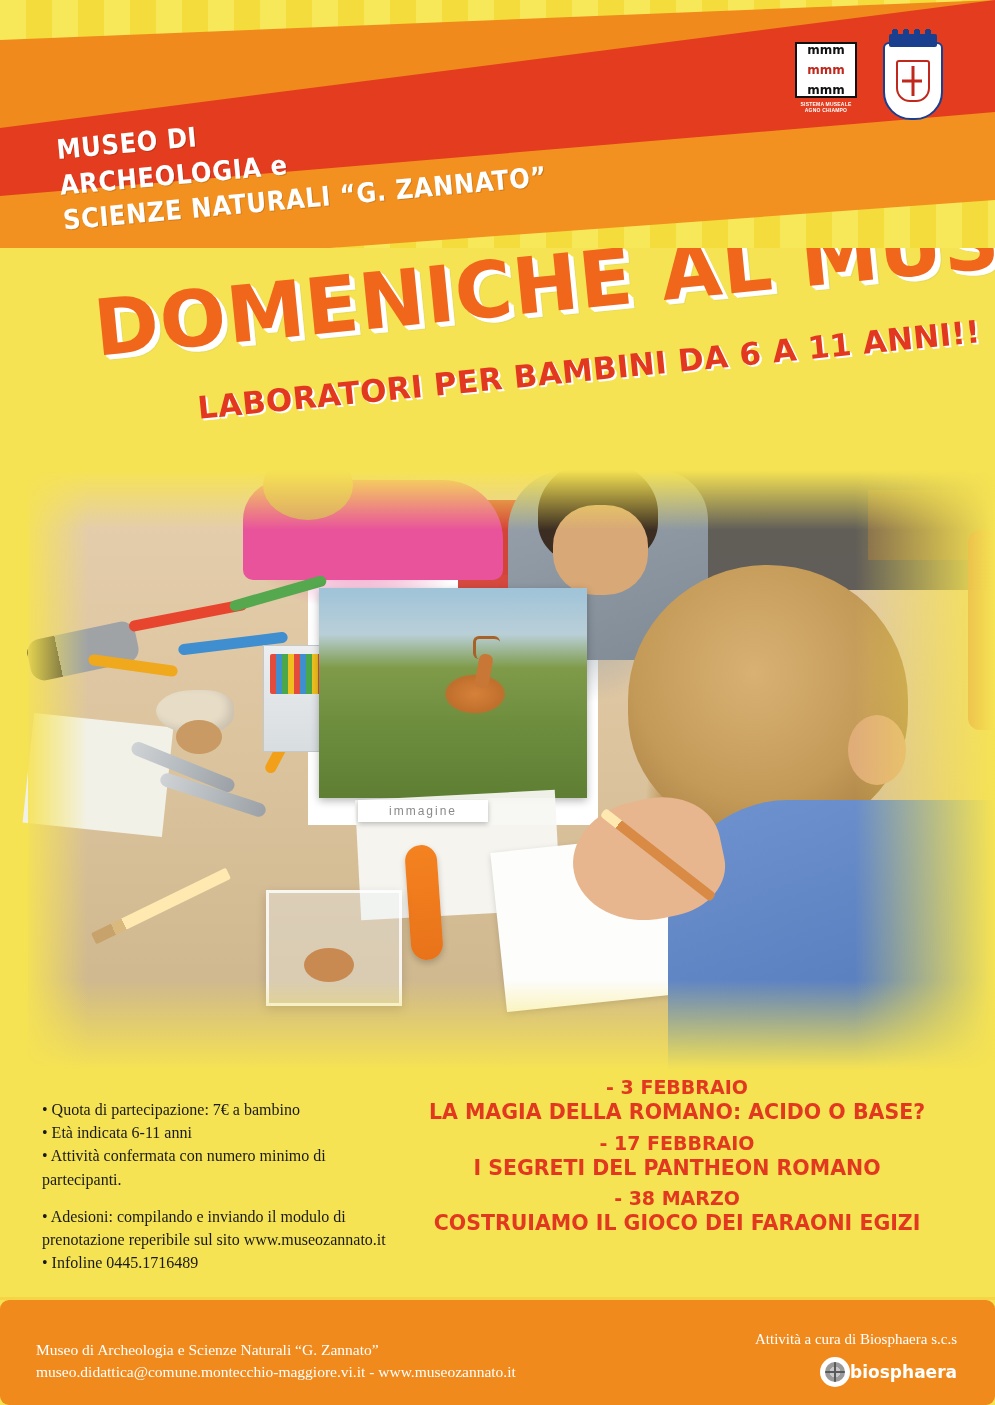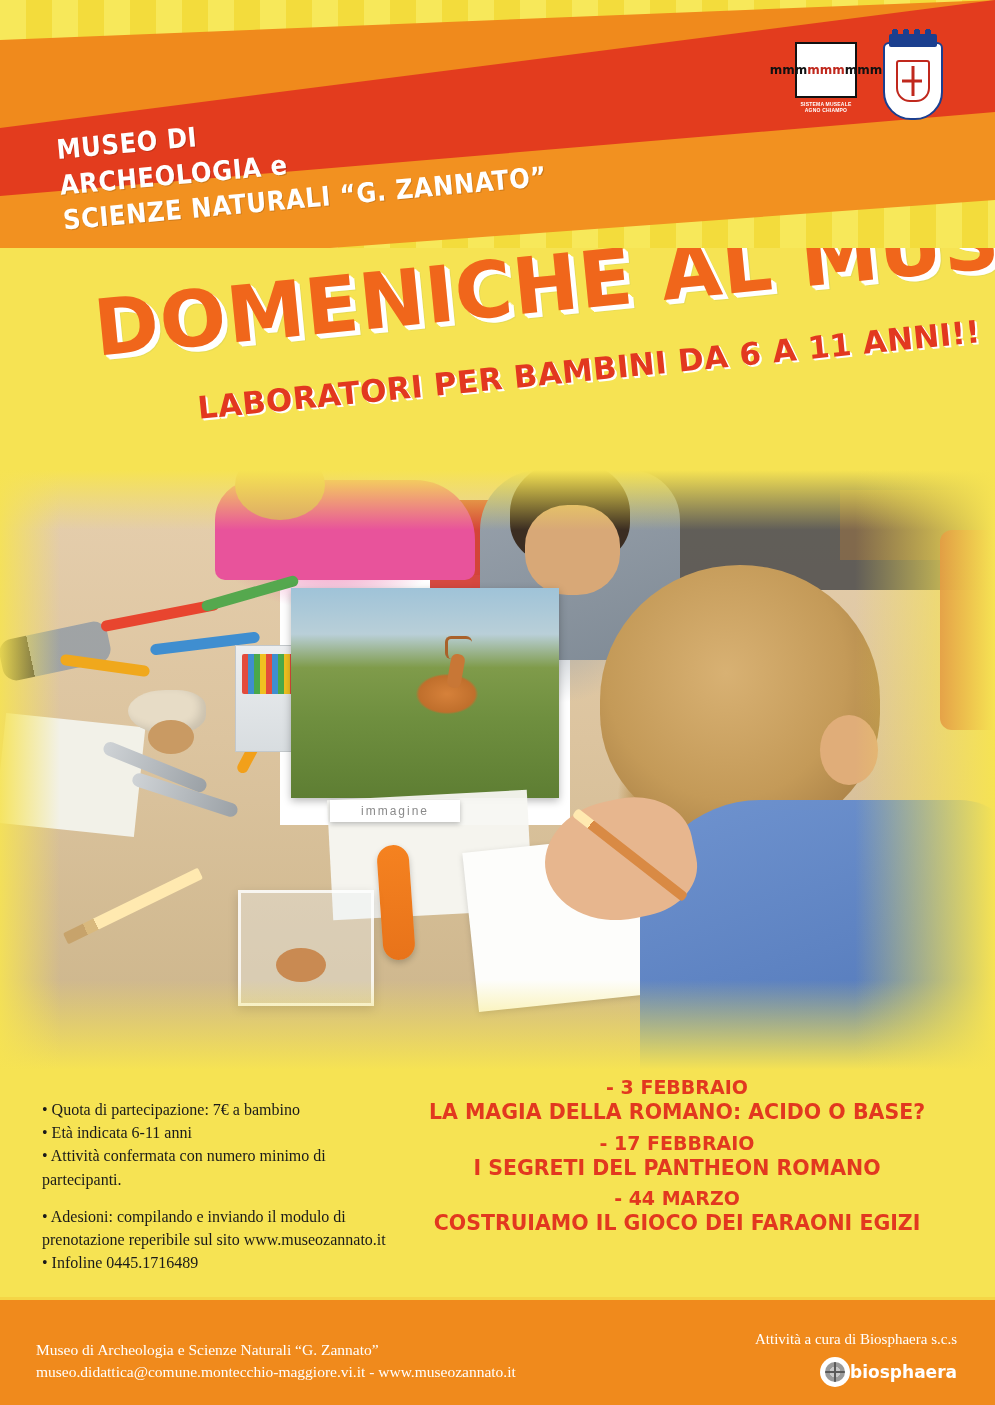--- a/index.html
+++ b/index.html
@@ -57,21 +57,21 @@
     text-shadow:1px 1px 0 rgba(0,0,0,0.15);
   }
   .museum-title div { white-space:nowrap; }
   
   .logos { position:absolute; right:52px; top:42px; display:flex; align-items:flex-start; gap:24px; }
   .logo-sistema {
     width:66px; text-align:center;
   }
   .logo-box {
     width:58px; height:52px; background:#fff; border:2px solid #111;
-    display:flex; align-items:center; justify-content:center;
+    display:flex; flex-direction:column; align-items:center; justify-content:space-between;
     margin:0 auto;
   }
   .logo-m-row { font-family:"DejaVu Sans", sans-serif; font-weight:bold; font-size:12px; letter-spacing:0px; color:#111; line-height:1.0;}
   .logo-m-row.red { color:#c0281d; }
   .logo-caption { font-size:5px; color:#fff; font-weight:bold; line-height:1.25; margin-top:3px; letter-spacing:0.2px;}
   .crest {
     width:56px; height:74px;
     background:#fff;
     border:2px solid #1b3f8f;
     border-radius:6px 6px 28px 28px;
@@ -157,20 +157,21 @@
       linear-gradient(180deg,#e6cfae 0%, #dcc49f 45%, #cbb489 100%);
     background-repeat:no-repeat;
     background-size:
       auto,auto,auto,auto,auto,
       290px 250px,
       auto;
     background-position:
       0 0,0 0,0 0,0 0,0 0,
       280px 105px,
       0 0;
+    margin-left: 28px;
   }
   .deer-img {
     position:absolute; left:291px; top:118px; width:268px; height:210px;
     background:
       linear-gradient(180deg,#9fc3d8 0%, #b9cfd8 22%, #7f9b4a 38%, #6f8f3f 62%, #5e7e33 100%);
     box-shadow:0 3px 8px rgba(0,0,0,0.28);
   }
   .deer {
     position:absolute; left:110px; top:48px; width:92px; height:110px;
     background:
@@ -279,20 +280,21 @@
     font-weight:bold;
     color:#e2381f;
     line-height:1.28;
   }
   .dates .d { font-size:19px; }
   .dates .t { font-size:20.5px; margin-bottom:5px; }
   
   .footer-band {
     position:absolute; left:0; bottom:0; width:995px; height:105px;
     background:#f08a1c;
+    border-radius:9px;
   }
   .footer-left {
     position:absolute; left:36px; bottom:22px;
     color:#fff;
     font-family:"Liberation Serif", serif;
     font-size:15.5px;
     line-height:1.42;
   }
   .footer-right {
     position:absolute; right:38px; bottom:18px;
@@ -421,21 +423,21 @@
       <p>prenotazione reperibile sul sito www.museozannato.it</p>
       <p>• Infoline 0445.1716489</p>
     </div>
   </div>
 
   <div class="dates">
     <div class="d">- 3 FEBBRAIO</div>
     <div class="t">LA MAGIA DELLA ROMANO: ACIDO O BASE?</div>
     <div class="d">- 17 FEBBRAIO</div>
     <div class="t">I SEGRETI DEL PANTHEON ROMANO</div>
-    <div class="d">- 44 MARZO</div>
+    <div class="d">- 38 MARZO</div>
     <div class="t">COSTRUIAMO IL GIOCO DEI FARAONI EGIZI</div>
   </div>
 
   <div class="sep"></div>
   <div class="footer-band">
     <div class="footer-left">
       <div>Museo di Archeologia e Scienze Naturali “G. Zannato”</div>
       <div>museo.didattica@comune.montecchio-maggiore.vi.it - www.museozannato.it</div>
     </div>
     <div class="footer-right">

